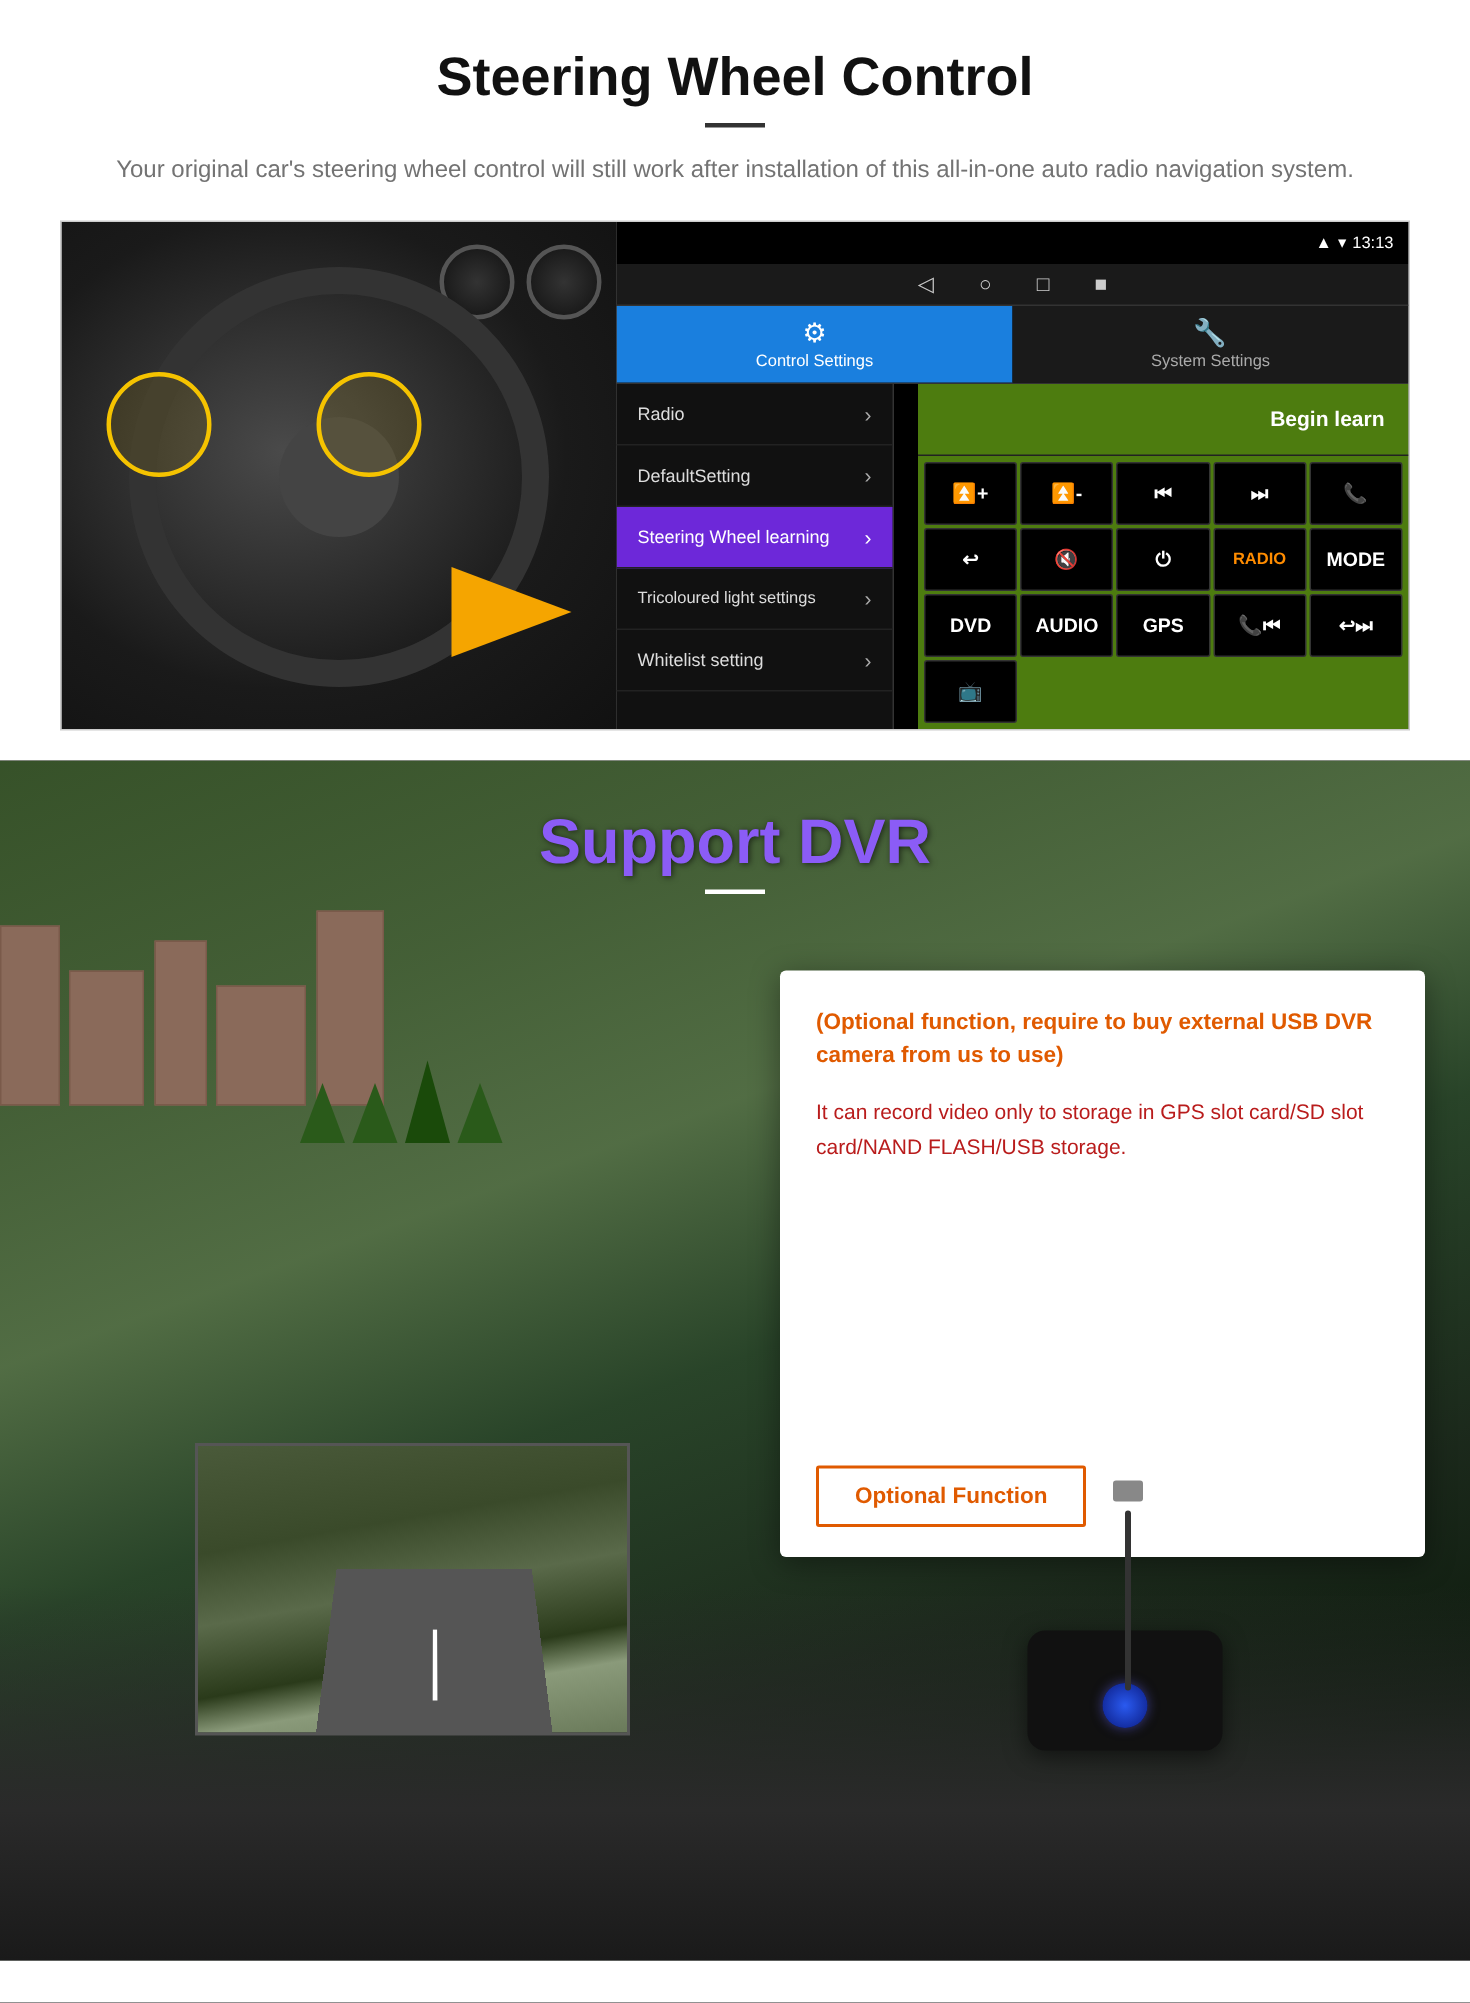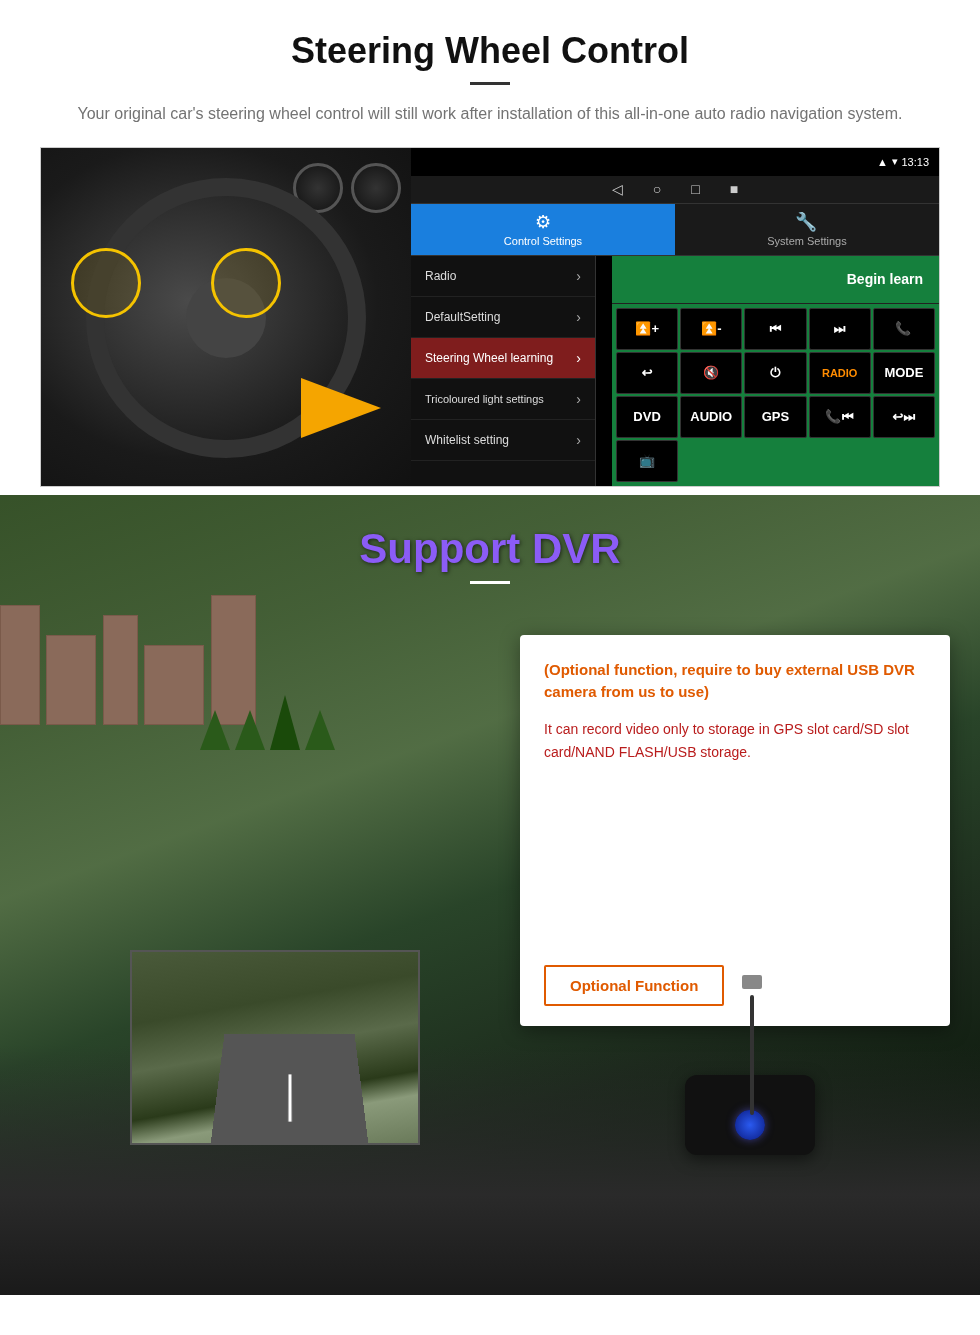--- a/index.html
+++ b/index.html
@@ -6,21 +6,21 @@
     body {
       width: 980px;
       min-height: 1335px;
       font-family: Arial, sans-serif;
       background: #fff;
       overflow-x: hidden;
     }
 
     
     .section-steering {
-      padding: 30px 40px 8px;
+      padding: 30px 40px 20px;
       text-align: center;
     }
     .section-steering h1 {
       font-size: 36px;
       font-weight: 900;
       color: #111;
       margin-bottom: 10px;
     }
     .title-divider {
       width: 40px;
@@ -216,42 +216,42 @@
       padding: 12px 14px;
       color: #ddd;
       font-size: 12px;
       border-bottom: 1px solid #222;
       display: flex;
       align-items: center;
       justify-content: space-between;
       cursor: pointer;
     }
     .menu-item.active {
-      background: #7f1d1d;
+      background: #6d28d9;
       color: #fff;
     }
     .menu-item .chevron { font-size: 14px; color: #aaa; }
     .menu-item.active .chevron { color: #fff; }
 
     .menu-item-multiline {
       flex-direction: column;
       align-items: flex-start;
       gap: 2px;
     }
     .menu-item-row {
       width: 100%;
       display: flex;
       justify-content: space-between;
       align-items: center;
     }
 
     
     .settings-right {
       flex: 1;
-      background: #15803d;
+      background: #4d7c0f;
       display: flex;
       flex-direction: column;
     }
     .begin-learn-area {
       height: 48px;
       display: flex;
       align-items: center;
       justify-content: flex-end;
       padding-right: 16px;
       border-bottom: 1px solid #222;

